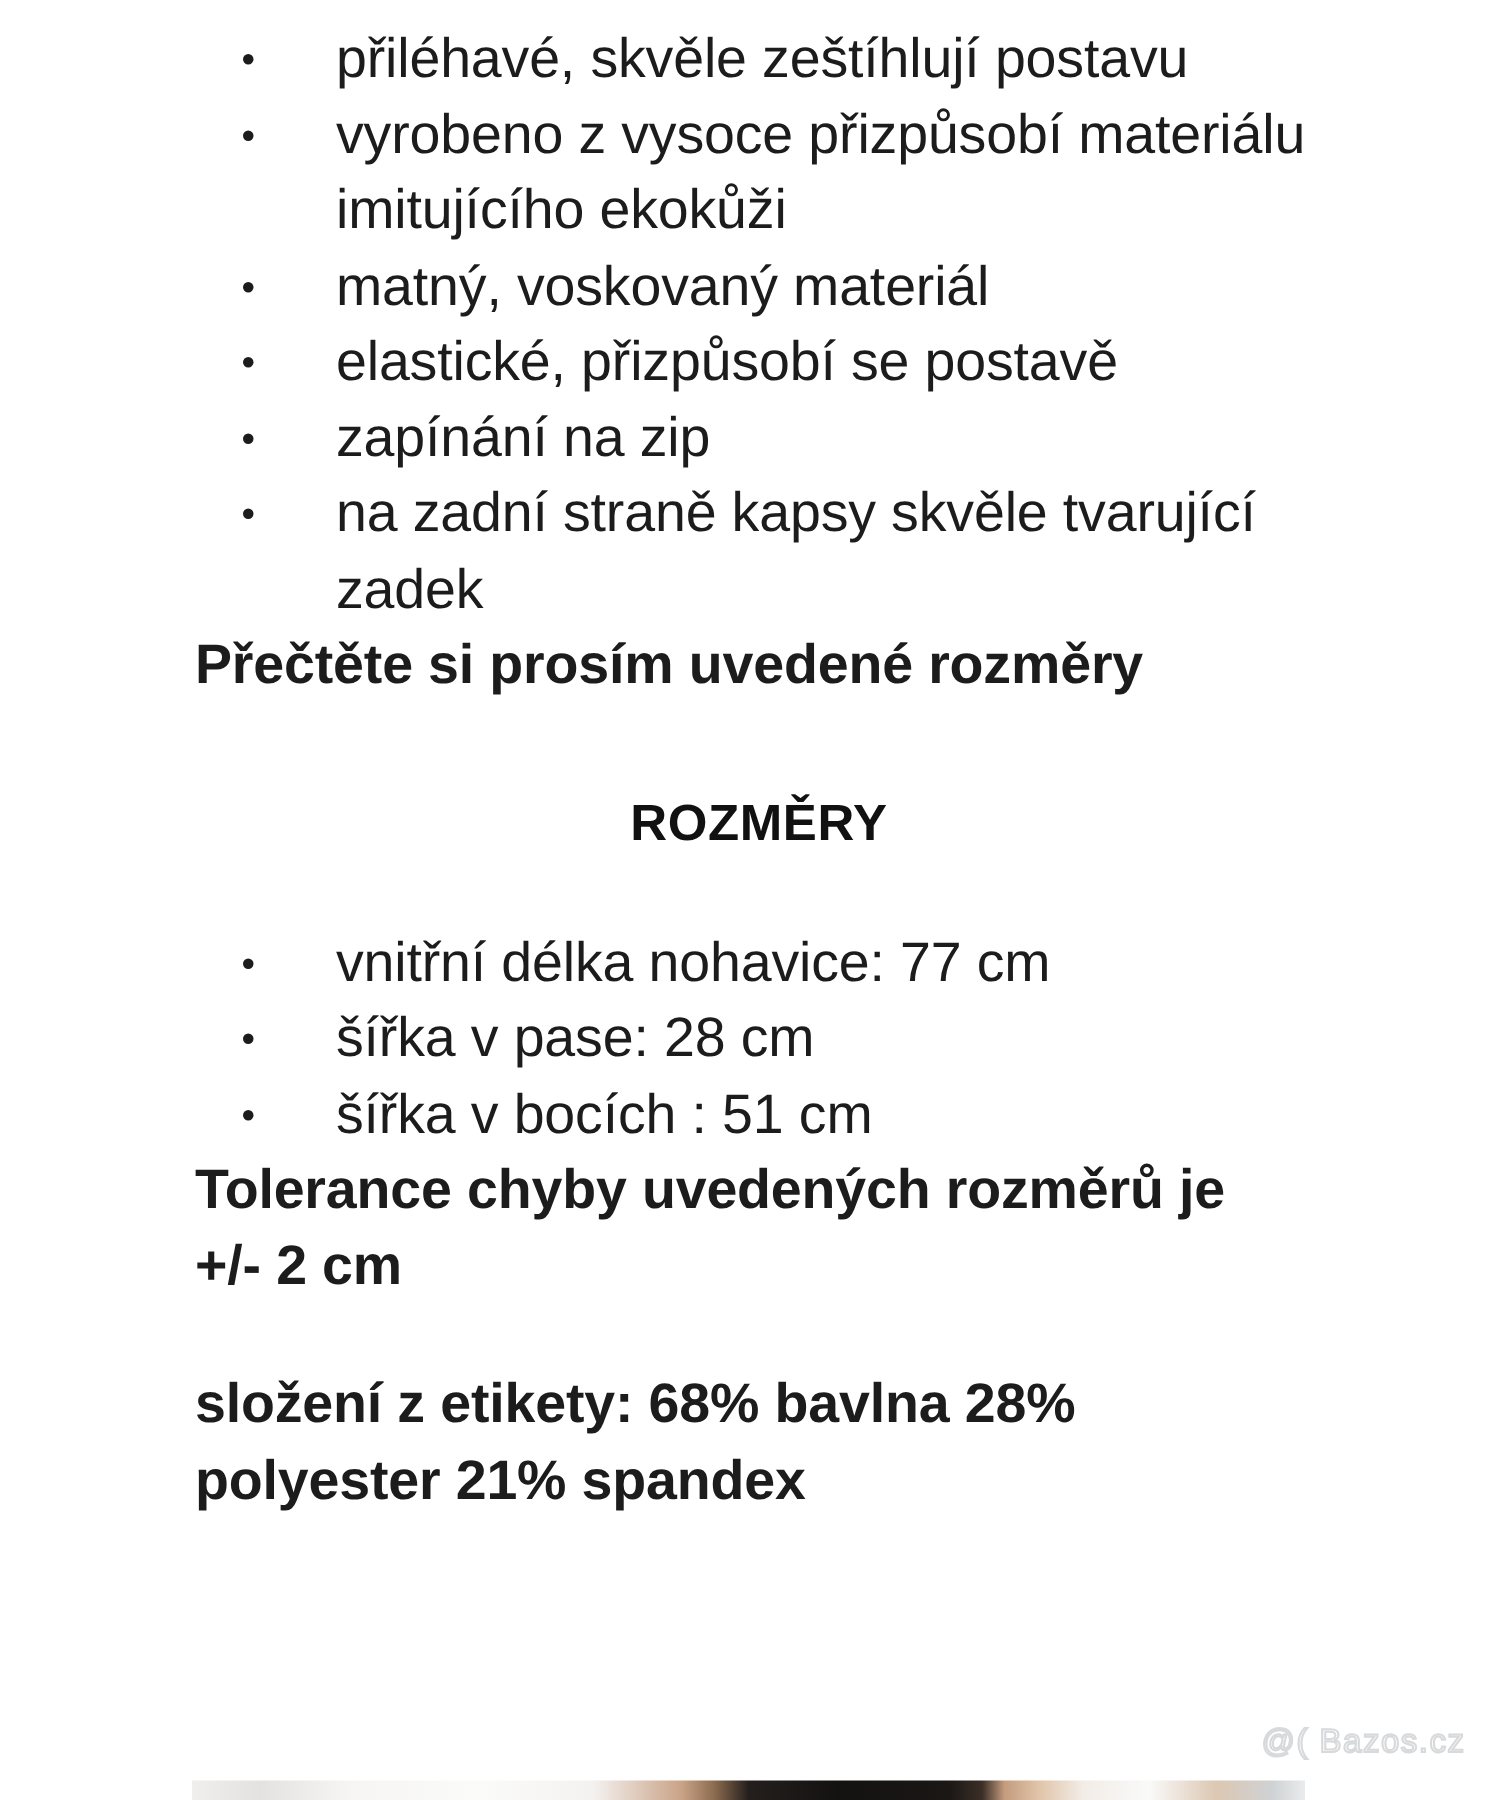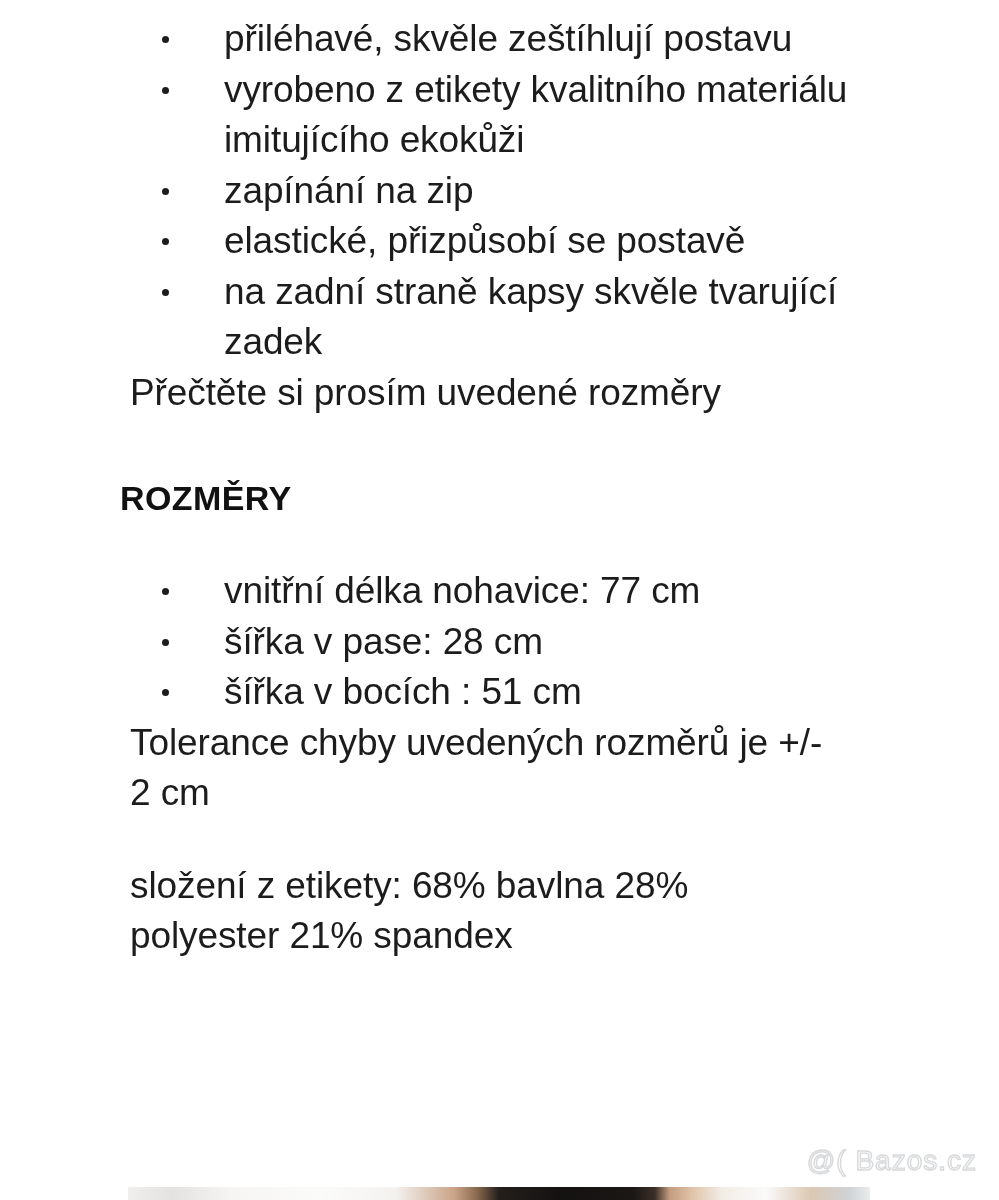--- a/index.html
+++ b/index.html
@@ -60,43 +60,44 @@
 
   
   p.para {
     margin: 0;
     padding-left: 130px;
     padding-right: 60px;
     font-size: 37px;
     line-height: 50.5px;
     letter-spacing: -0.1px;
     color: #1c1c1c;
-    font-weight: 400;
+    font-weight: 700;
   }
 
   h2.heading {
     margin: 0;
     padding-left: 120px;
     font-size: 34px;
     line-height: 44px;
     font-weight: 700;
     letter-spacing: 0.4px;
     color: #111111;
+    text-align: center;
   }
 
   .gap-sm { height: 42px; }
   .gap-md { height: 46px; }
   .gap-lg { height: 58px; }
 
   
   .watermark {
     position: absolute;
     right: 22px;
     top: 1142px;
-    font-size: 28px;
+    font-size: 22px;
     line-height: 38px;
     font-weight: 400;
     letter-spacing: 1px;
     color: transparent;
     -webkit-text-stroke: 1.4px #d7d9db;
     text-stroke: 1.4px #d7d9db;
     white-space: nowrap;
     user-select: none;
     text-align: right;
   }
@@ -134,23 +135,24 @@
 </style>
 </head>
 <body>
 
 <div class="page">
 
   <div class="content">
 
     <ul class="bullets">
       <li>přiléhavé, skvěle zeštíhlují postavu</li>
-      <li>vyrobeno z etikety kvalitního materiálu imitujícího ekokůži</li>
+      <li>vyrobeno z vysoce přizpůsobí materiálu imitujícího ekokůži</li>
+      <li>matný, voskovaný materiál</li>
+      <li>elastické, přizpůsobí se postavě</li>
       <li>zapínání na zip</li>
-      <li>elastické, přizpůsobí se postavě</li>
       <li>na zadní straně kapsy skvěle tvarující zadek</li>
     </ul>
 
     <p class="para">Přečtěte si prosím uvedené rozměry</p>
 
     <div class="gap-lg"></div>
 
     <h2 class="heading">ROZMĚRY</h2>
 
     <div class="gap-md"></div>

